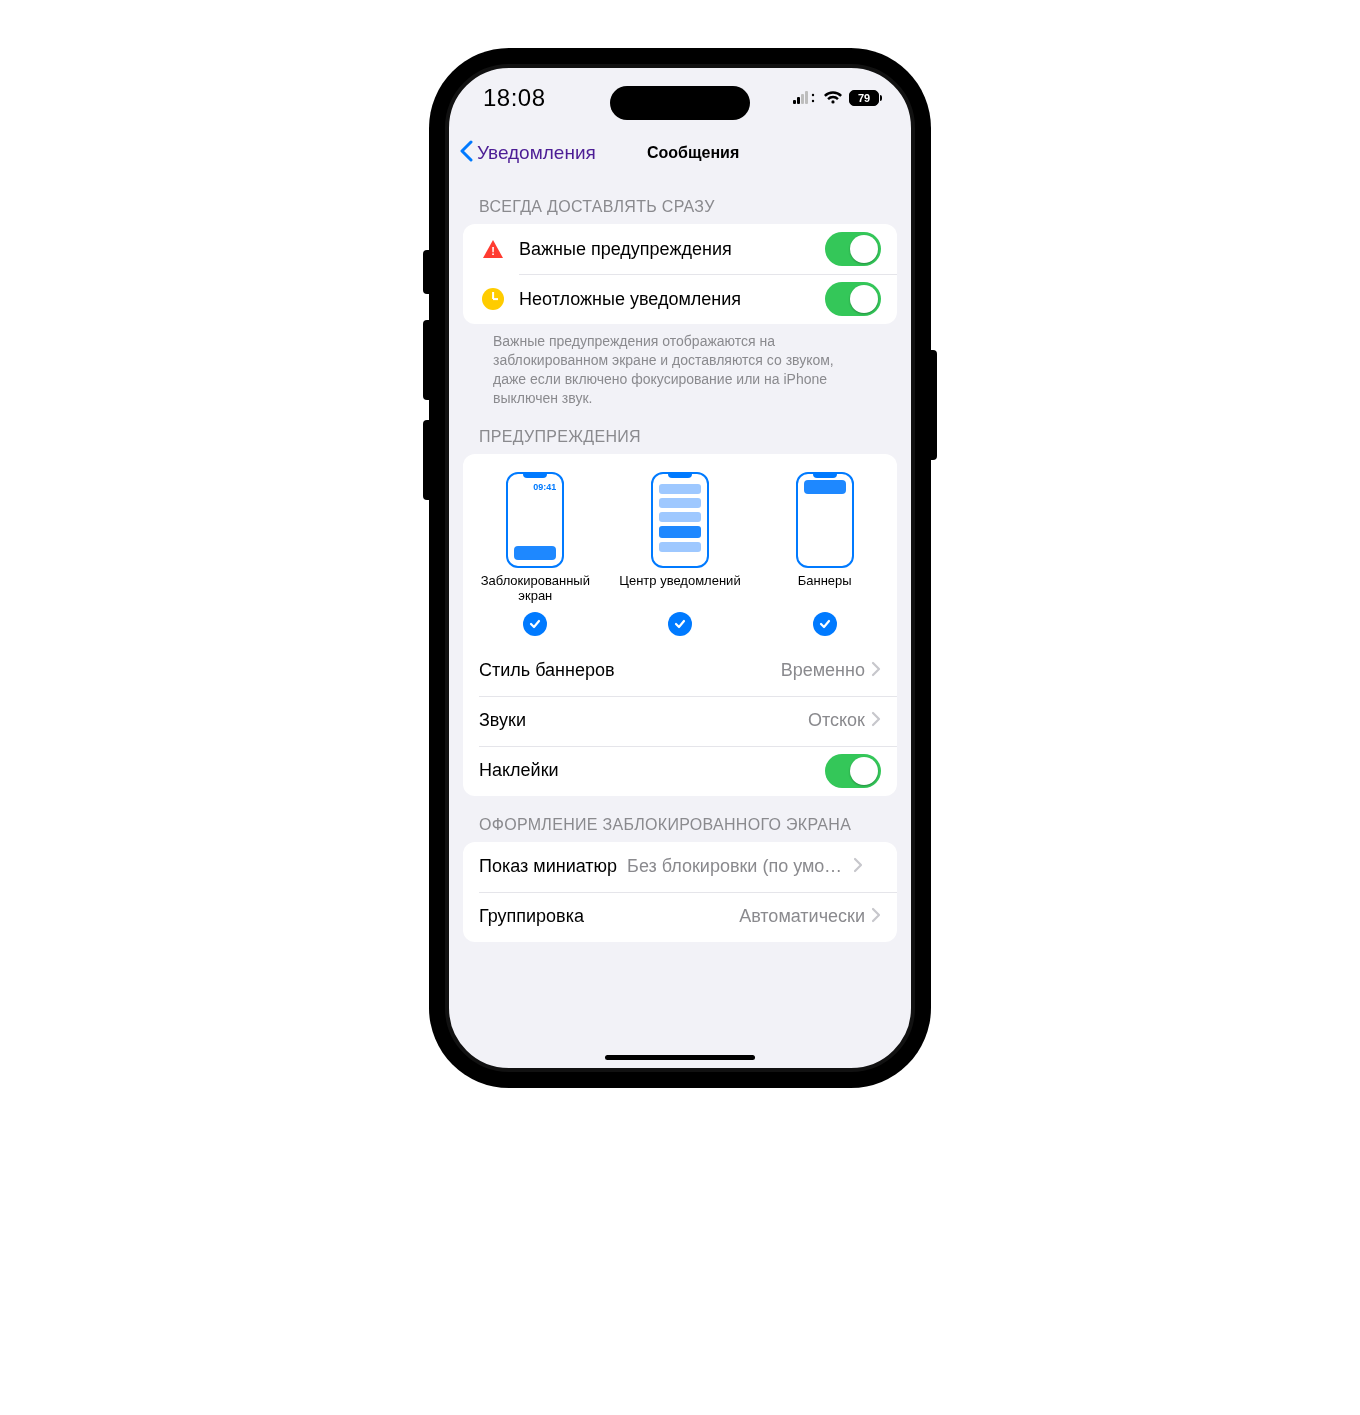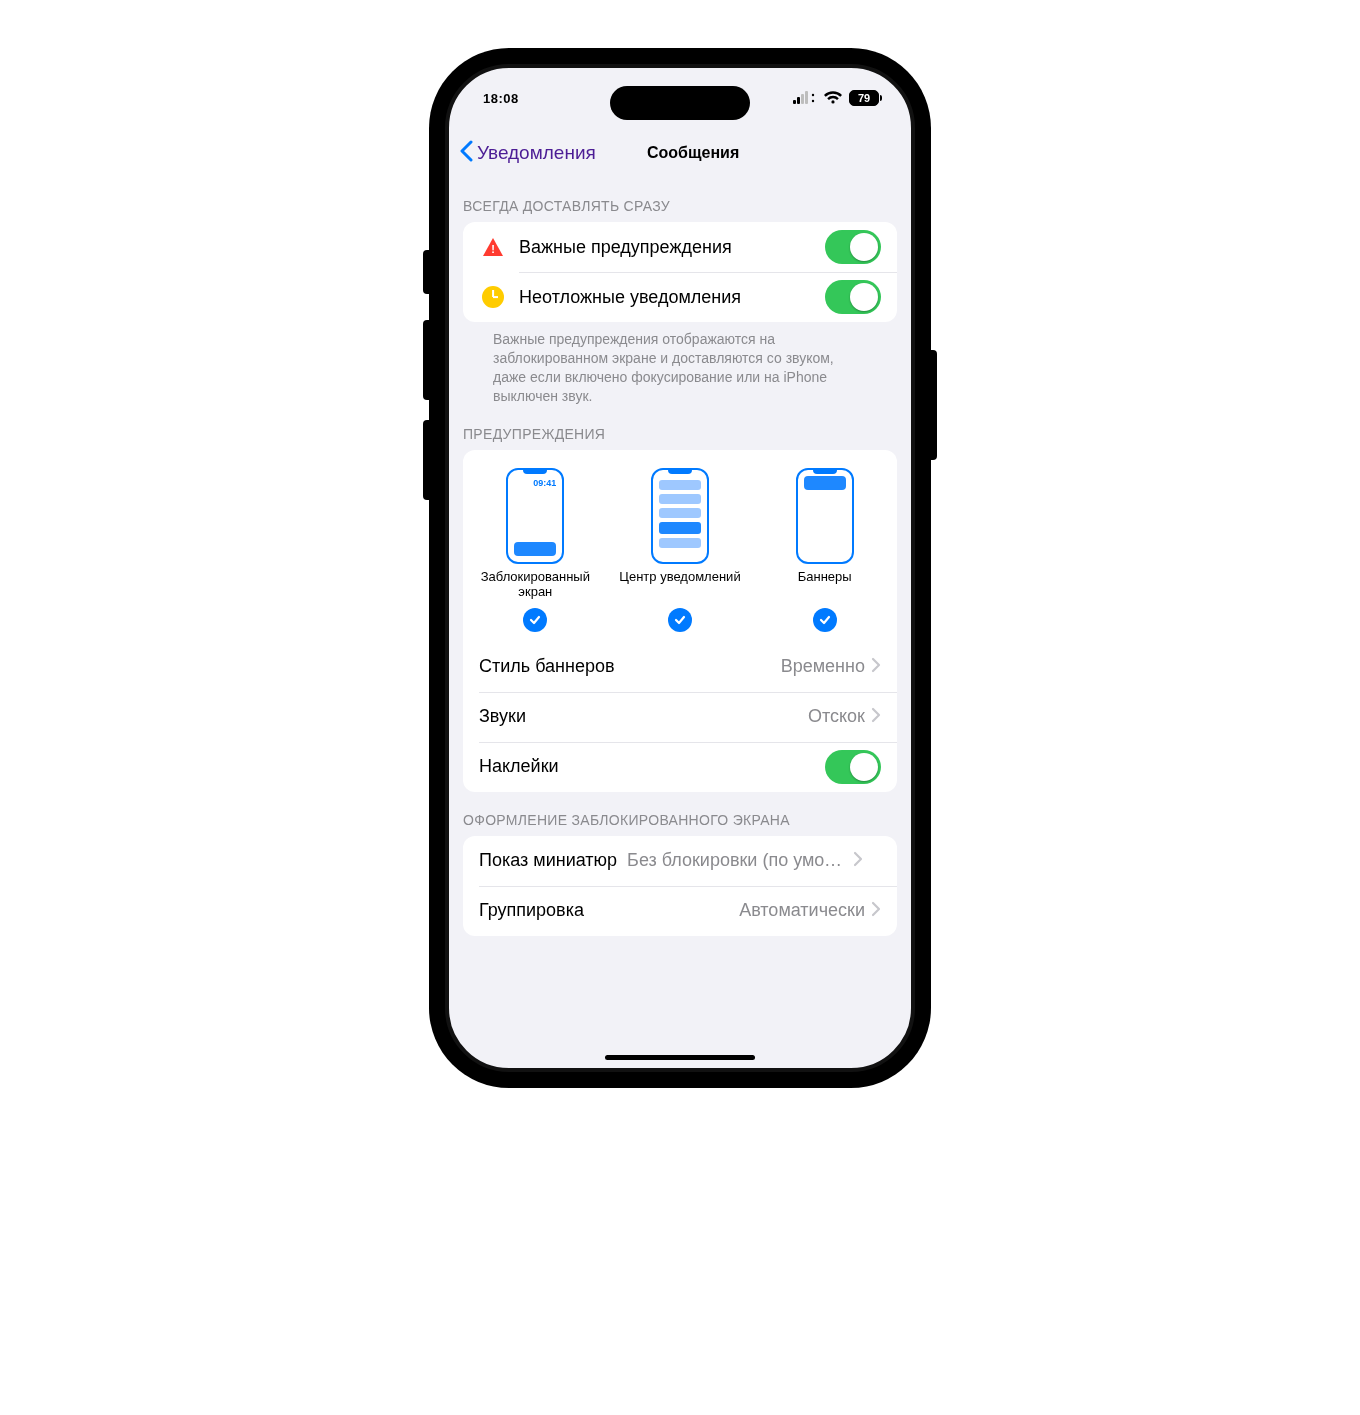--- a/index.html
+++ b/index.html
@@ -20,38 +20,38 @@
   .side-left1{position:absolute;left:-8px;top:200px;width:8px;height:44px;background:#000;border-radius:4px 0 0 4px;}
   .side-left2{position:absolute;left:-8px;top:270px;width:8px;height:80px;background:#000;border-radius:4px 0 0 4px;}
   .side-left3{position:absolute;left:-8px;top:370px;width:8px;height:80px;background:#000;border-radius:4px 0 0 4px;}
   .side-right{position:absolute;right:-8px;top:300px;width:8px;height:110px;background:#000;border-radius:0 4px 4px 0;}
 
   
   .island{position:absolute;top:18px;left:50%;transform:translateX(-50%);width:140px;height:34px;background:#000;border-radius:20px;z-index:5;}
 
   
   .status{height:60px;display:flex;align-items:center;justify-content:space-between;padding:0 32px 0 34px;}
-  .time{font-weight:700;font-size:13px;letter-spacing:.5px;}
+  .time{font-weight:400;font-size:24px;letter-spacing:.5px;}
   .status-right{display:flex;align-items:center;gap:6px;}
   .sig svg, .wifi svg{display:block;}
   .batt{display:flex;align-items:center;}
   .batt-body{position:relative;width:30px;height:16px;border:1.5px solid #000;border-radius:5px;background:#000;display:flex;align-items:center;justify-content:center;}
   .batt-body::after{content:"";position:absolute;right:-4px;top:4px;width:2.5px;height:6px;background:#000;border-radius:0 2px 2px 0;}
   .batt-num{font-size:11px;font-weight:700;color:#fff;}
 
   
   .navbar{height:50px;position:relative;display:flex;align-items:center;}
   .back{position:absolute;left:10px;display:flex;align-items:center;color:#4c1d95;font-size:19px;justify-content:space-between;}
   .back-ch{margin-right:4px;}
   .nav-title{position:absolute;left:198px;font-weight:600;font-size:16px;color:#000;}
 
   .scroll-area{position:absolute;top:110px;left:0;right:0;bottom:0;overflow:hidden;}
 
   .section{margin:20px 14px 0 14px;}
-  .sec-header{font-size:14px;color:#8a8a8e;letter-spacing:.3px;text-transform:uppercase;margin:0 16px 8px 0;}
+  .sec-header{font-size:16px;color:#8a8a8e;letter-spacing:.3px;text-transform:uppercase;margin:0 16px 8px 16px;}
   .card{background:#fff;border-radius:12px;overflow:hidden;}
   .row{display:flex;align-items:center;min-height:50px;padding:0 16px;position:relative;}
   .row + .row::before{content:"";position:absolute;top:0;left:16px;right:0;height:1px;background:#e5e5ea;}
   .row.with-icon + .row.with-icon::before{left:56px;}
   .row-label{flex:1;font-size:18px;color:#000;}
   .row-icon{width:28px;height:28px;margin-right:12px;display:flex;align-items:center;justify-content:center;}
   .row-value{font-size:18px;color:#8a8a8e;margin-right:6px;white-space:nowrap;overflow:hidden;text-overflow:ellipsis;max-width:220px;}
 
   
   .toggle{position:relative;width:56px;height:34px;border-radius:17px;background:#34c759;flex:0 0 auto;}

